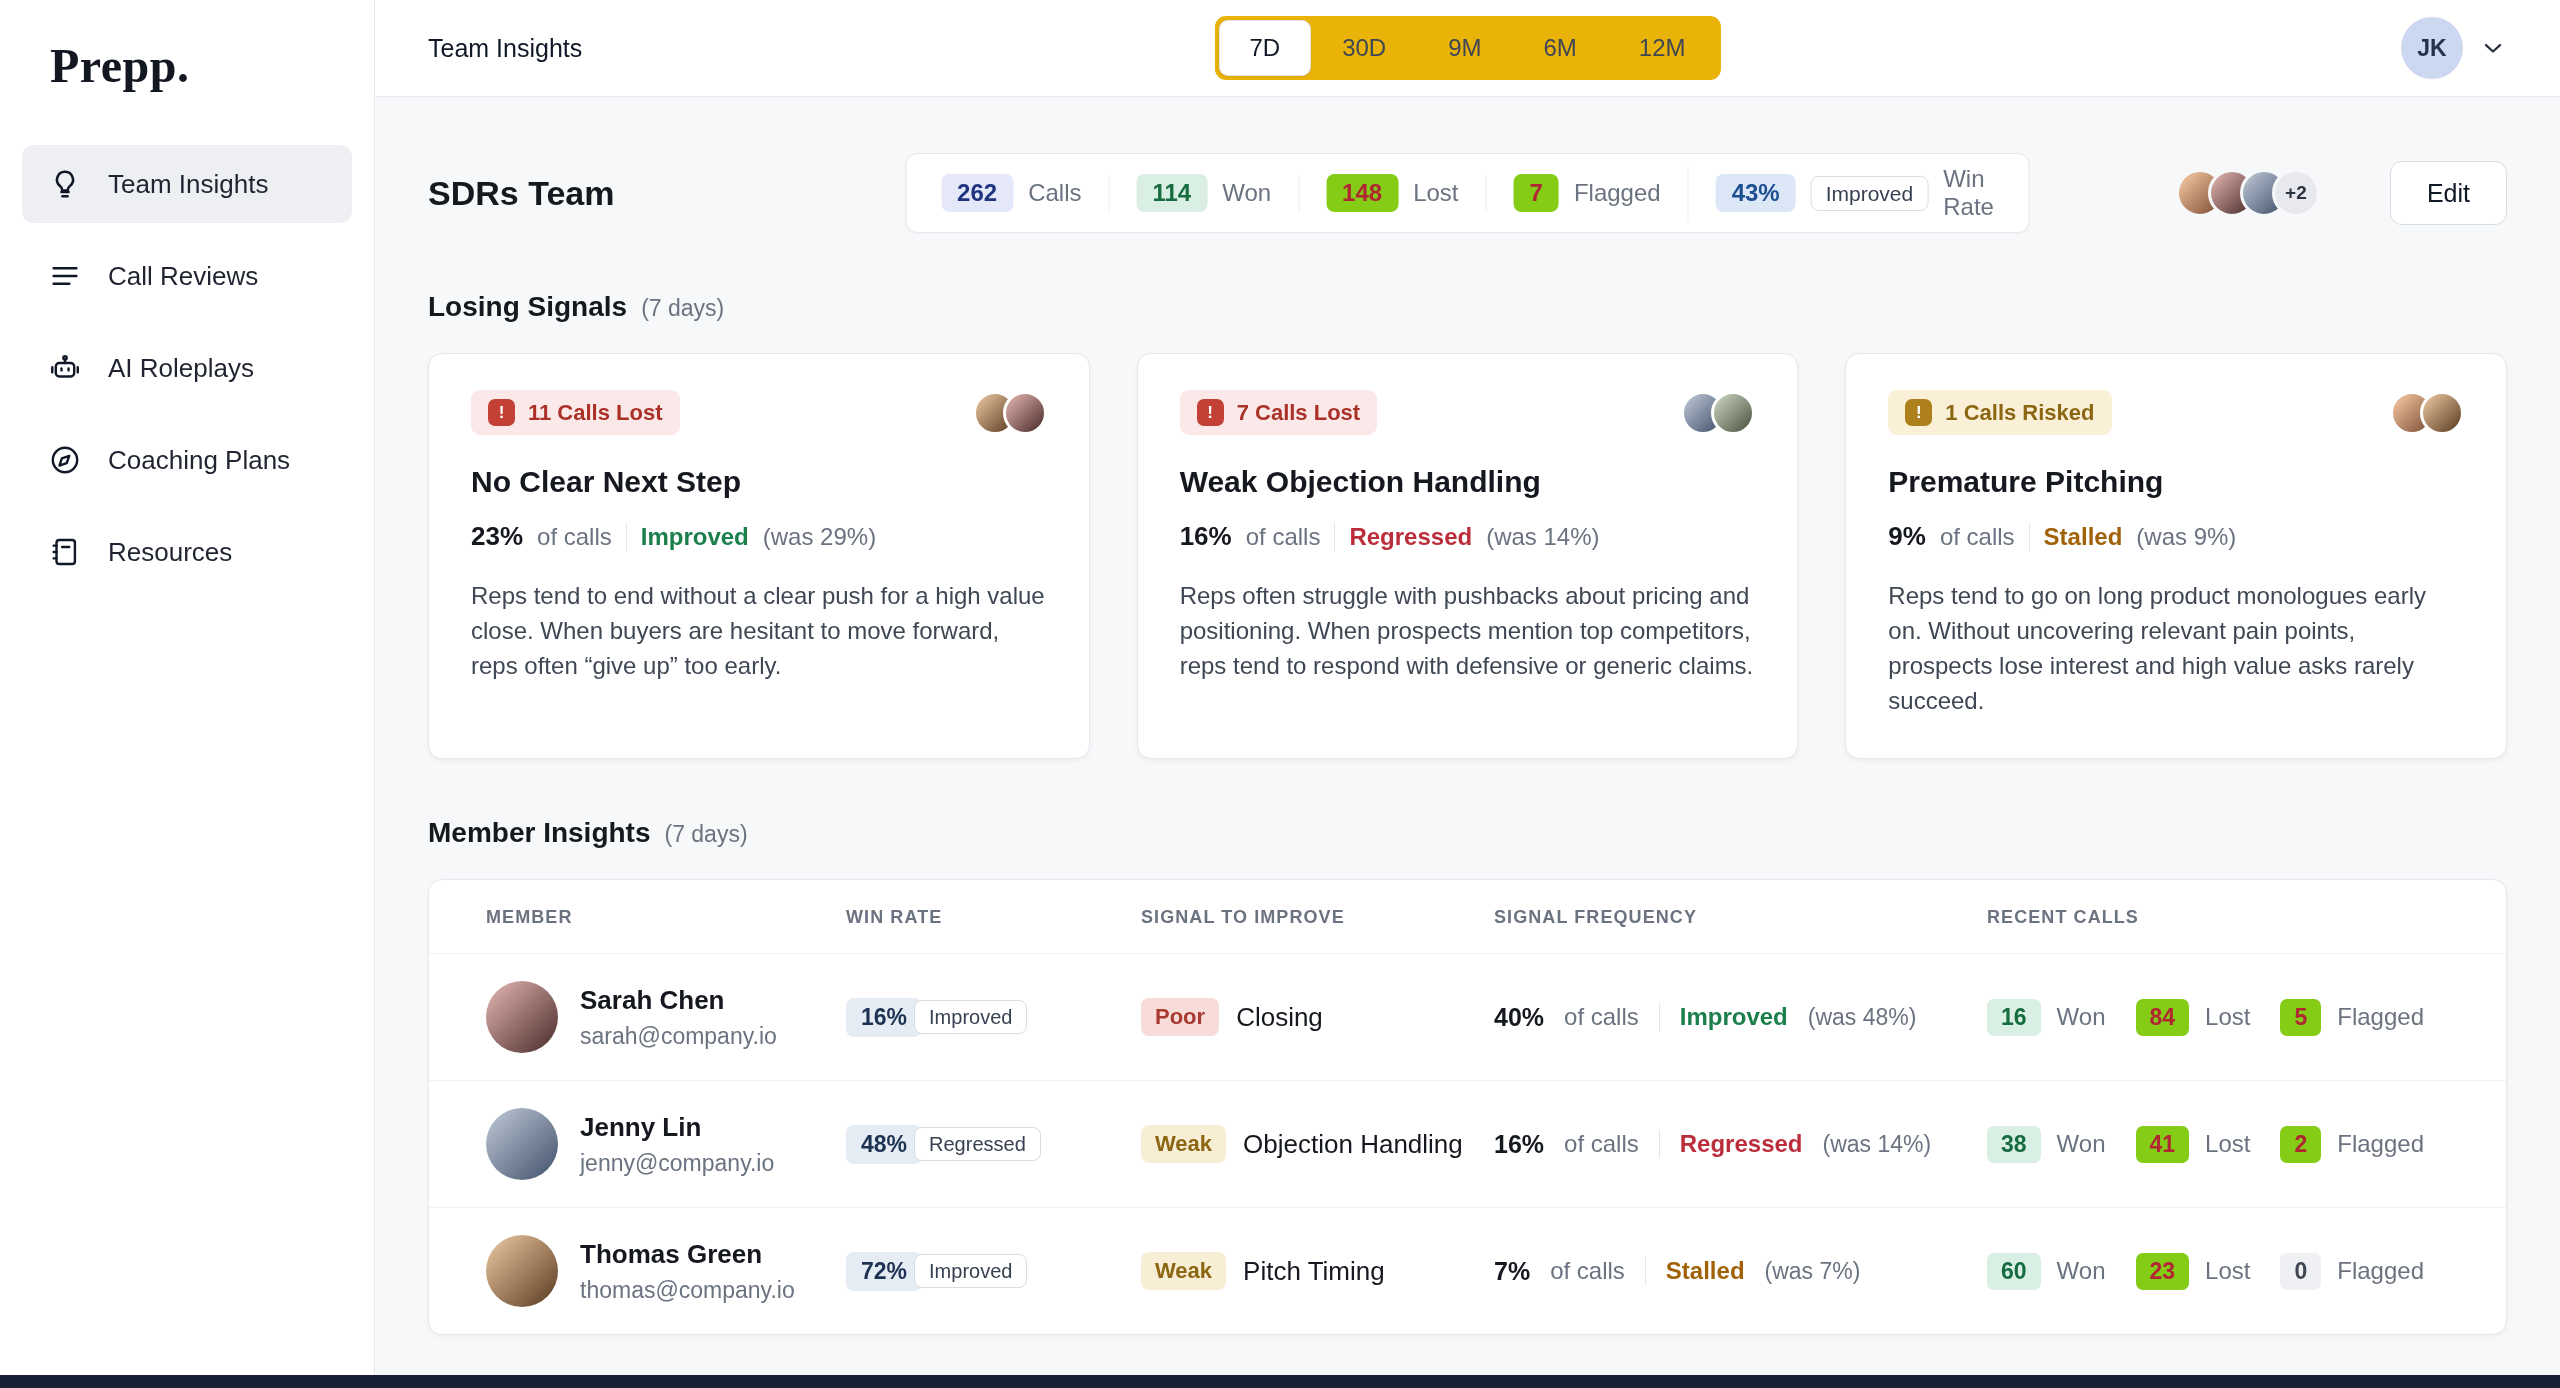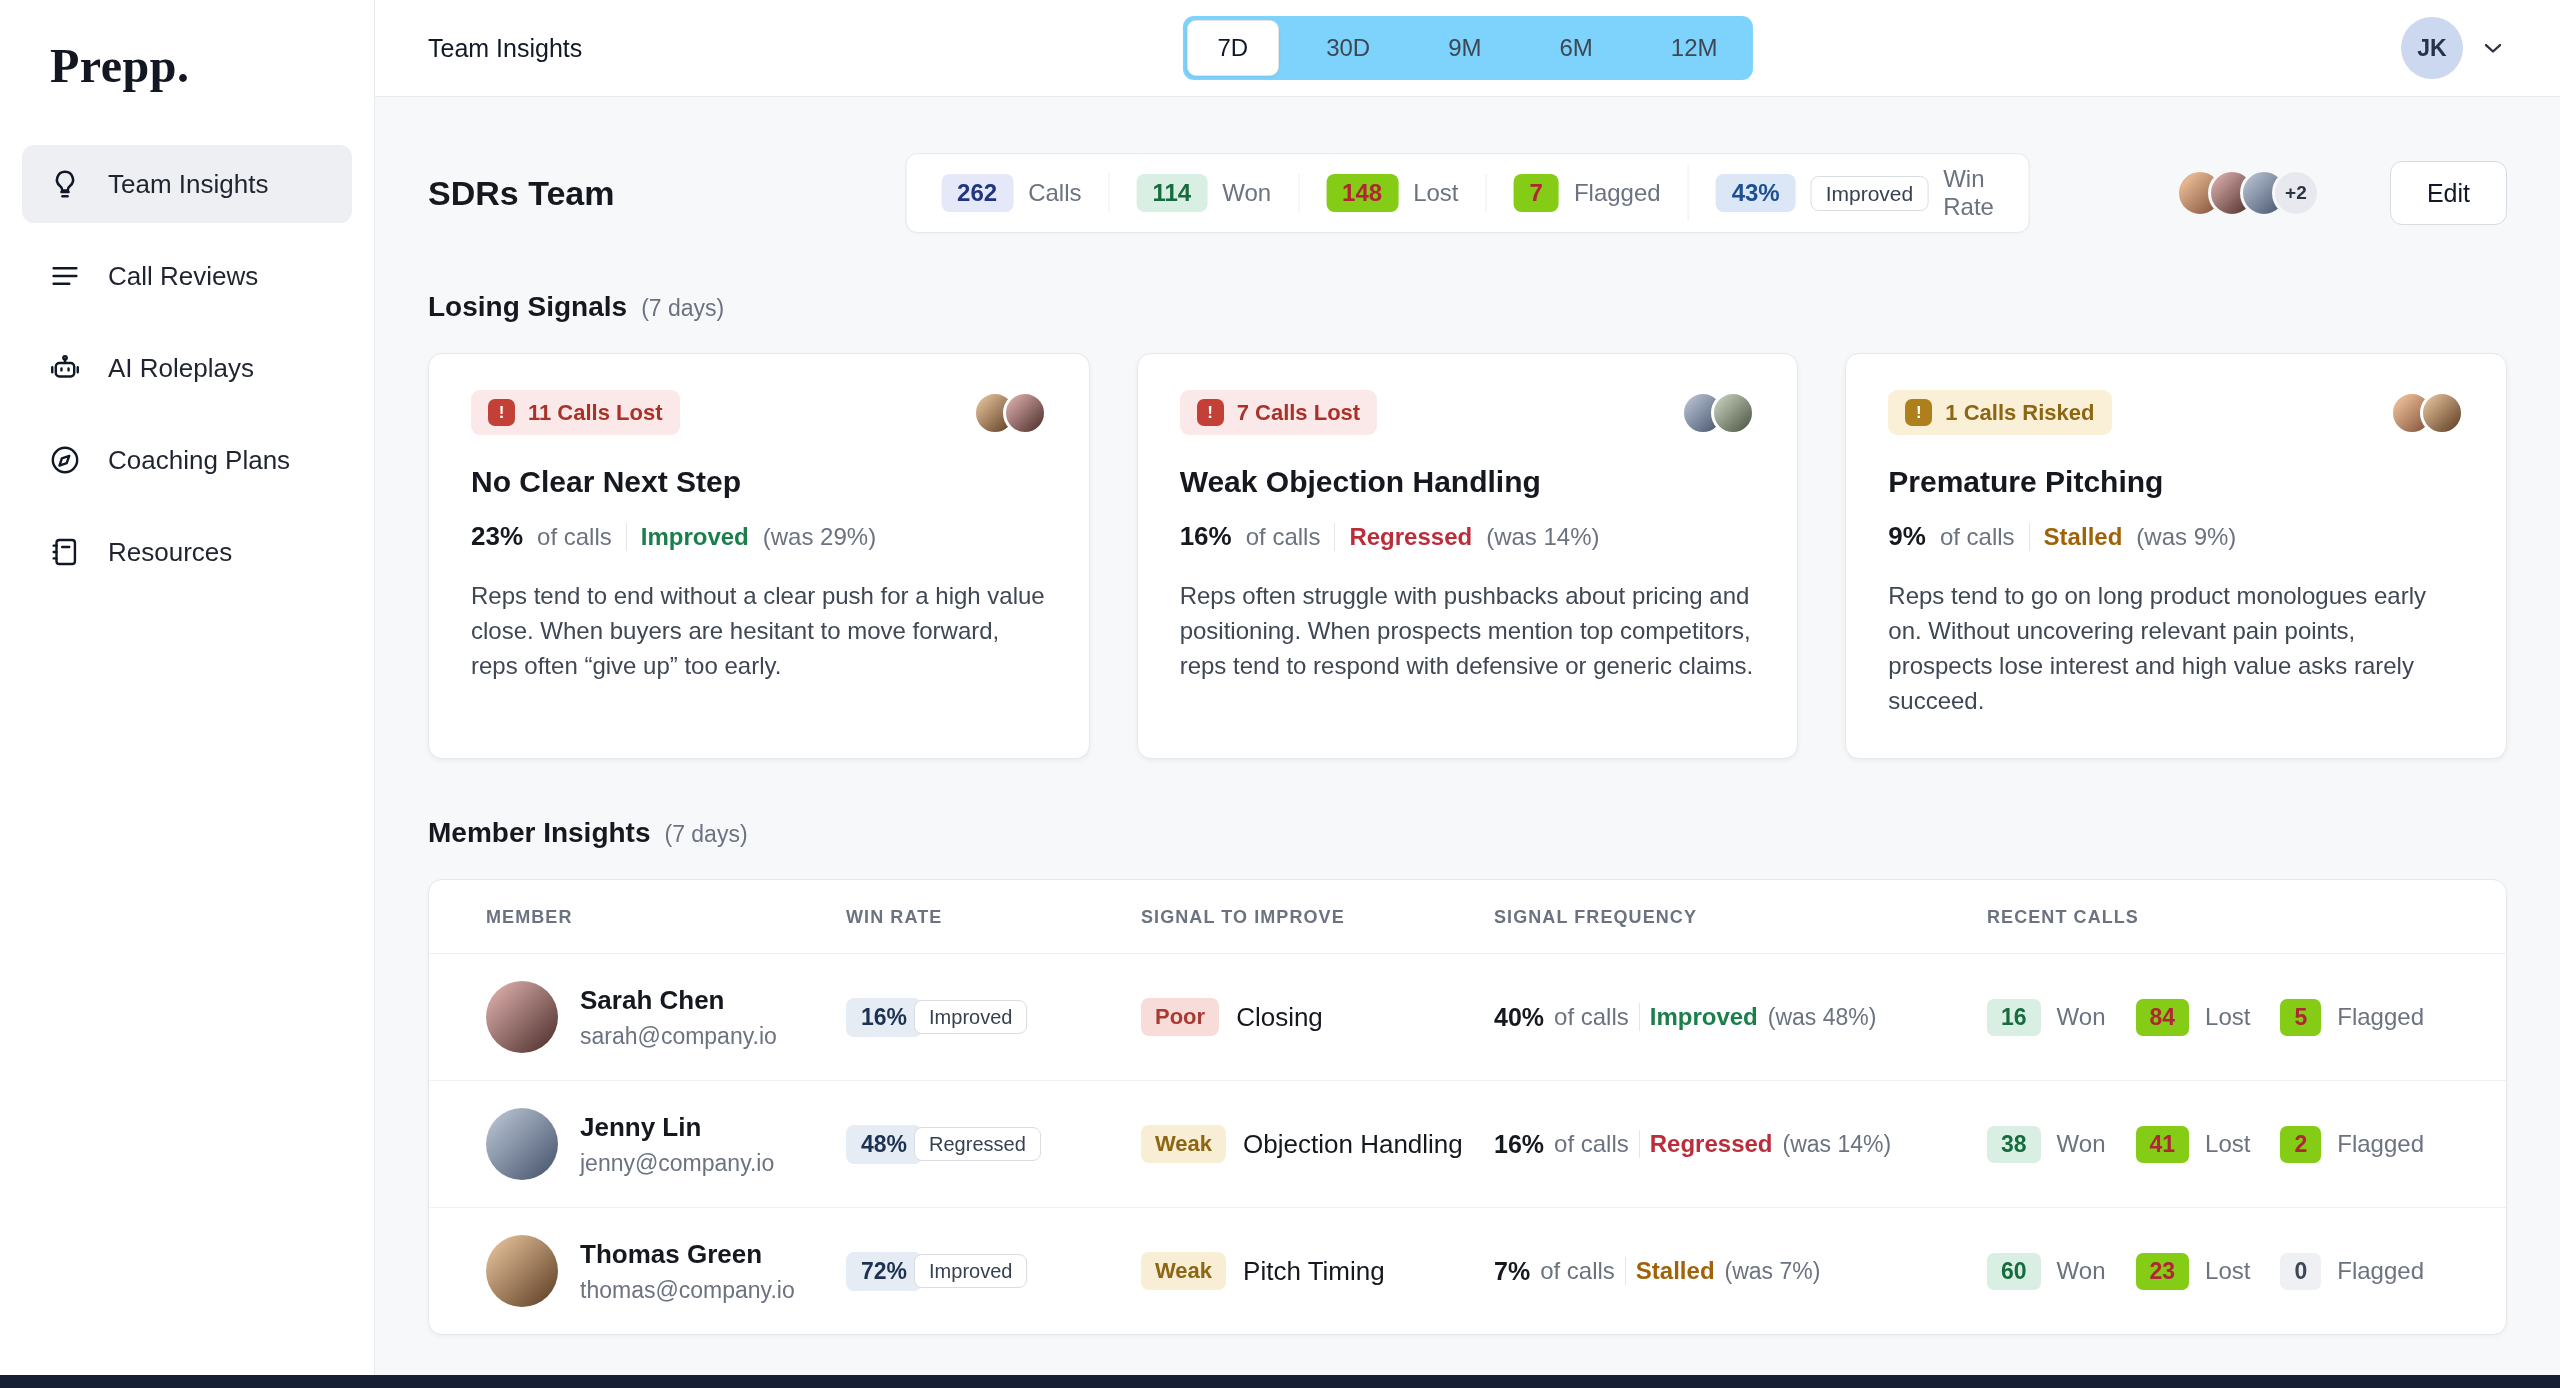--- a/index.html
+++ b/index.html
@@ -40,22 +40,22 @@
   .content { flex: 1; display: flex; flex-direction: column; min-width: 0; }
   .topbar {
     height: 97px; background: #fff;
     border-bottom: 1px solid #e9eaee;
     display: flex; align-items: center;
     padding: 0 53px; position: relative; flex-shrink: 0;
   }
   .breadcrumb { font-size: 25px; color: #111827; }
   .segmented {
     position: absolute; left: 50%; transform: translateX(-50%);
-    display: flex; align-items: center; gap: 16px;
-    background: #7dd3fc; border-radius: 11px; padding: 4px;
+    display: flex; align-items: center; gap: 0;
+    background: #eab308; border-radius: 11px; padding: 4px;
   }
   .seg-tab {
     padding: 13px 30px; font-size: 24px; color: #3f4754;
     border-radius: 9px; border: 1px solid transparent; cursor: pointer;
   }
   .seg-tab.active {
     background: #fff; border-color: #e3e5e9; color: #111827;
     font-weight: 500; box-shadow: 0 1px 3px rgba(15,23,42,.08);
   }
   .user { margin-left: auto; display: flex; align-items: center; gap: 16px; }
@@ -179,21 +179,21 @@
   .winrate-cell { display: flex; align-items: center; }
   .rate-pill { padding: 8px 15px; border-radius: 8px; font-size: 23px; font-weight: 700; line-height: 1; }
   .winrate-cell .outline-badge { margin-left: -8px; font-size: 20px; }
 
   .signal-cell { display: flex; align-items: center; gap: 17px; }
   .level-pill { padding: 8px 14px; border-radius: 8px; font-size: 22px; font-weight: 600; line-height: 1; }
   .level-poor { background: #f7dcd9; color: #a93a31; }
   .level-weak { background: #f8eed6; color: #8c6612; }
   .signal-name { font-size: 26px; color: #15181e; }
 
-  .freq-cell { display: flex; align-items: center; gap: 10px; }
+  .freq-cell { display: flex; align-items: center; gap: 20px; }
   .freq-pct { font-size: 25px; font-weight: 700; color: #15181e; }
   .freq-was { font-size: 23px; color: #6b7280; }
 
   .recent-cell { display: flex; align-items: center; gap: 16px; }
   .cnt-pill { padding: 7px 14px; border-radius: 7px; font-size: 23px; font-weight: 700; line-height: 1; }
   .cnt-label { font-size: 24px; color: #6b7280; margin-right: 14px; }
 
   
   .av-a { background: linear-gradient(135deg, #e3b48f 20%, #8f5f45 85%); }
   .av-b { background: linear-gradient(135deg, #cfa3a0 15%, #5f3f3c 85%); }

